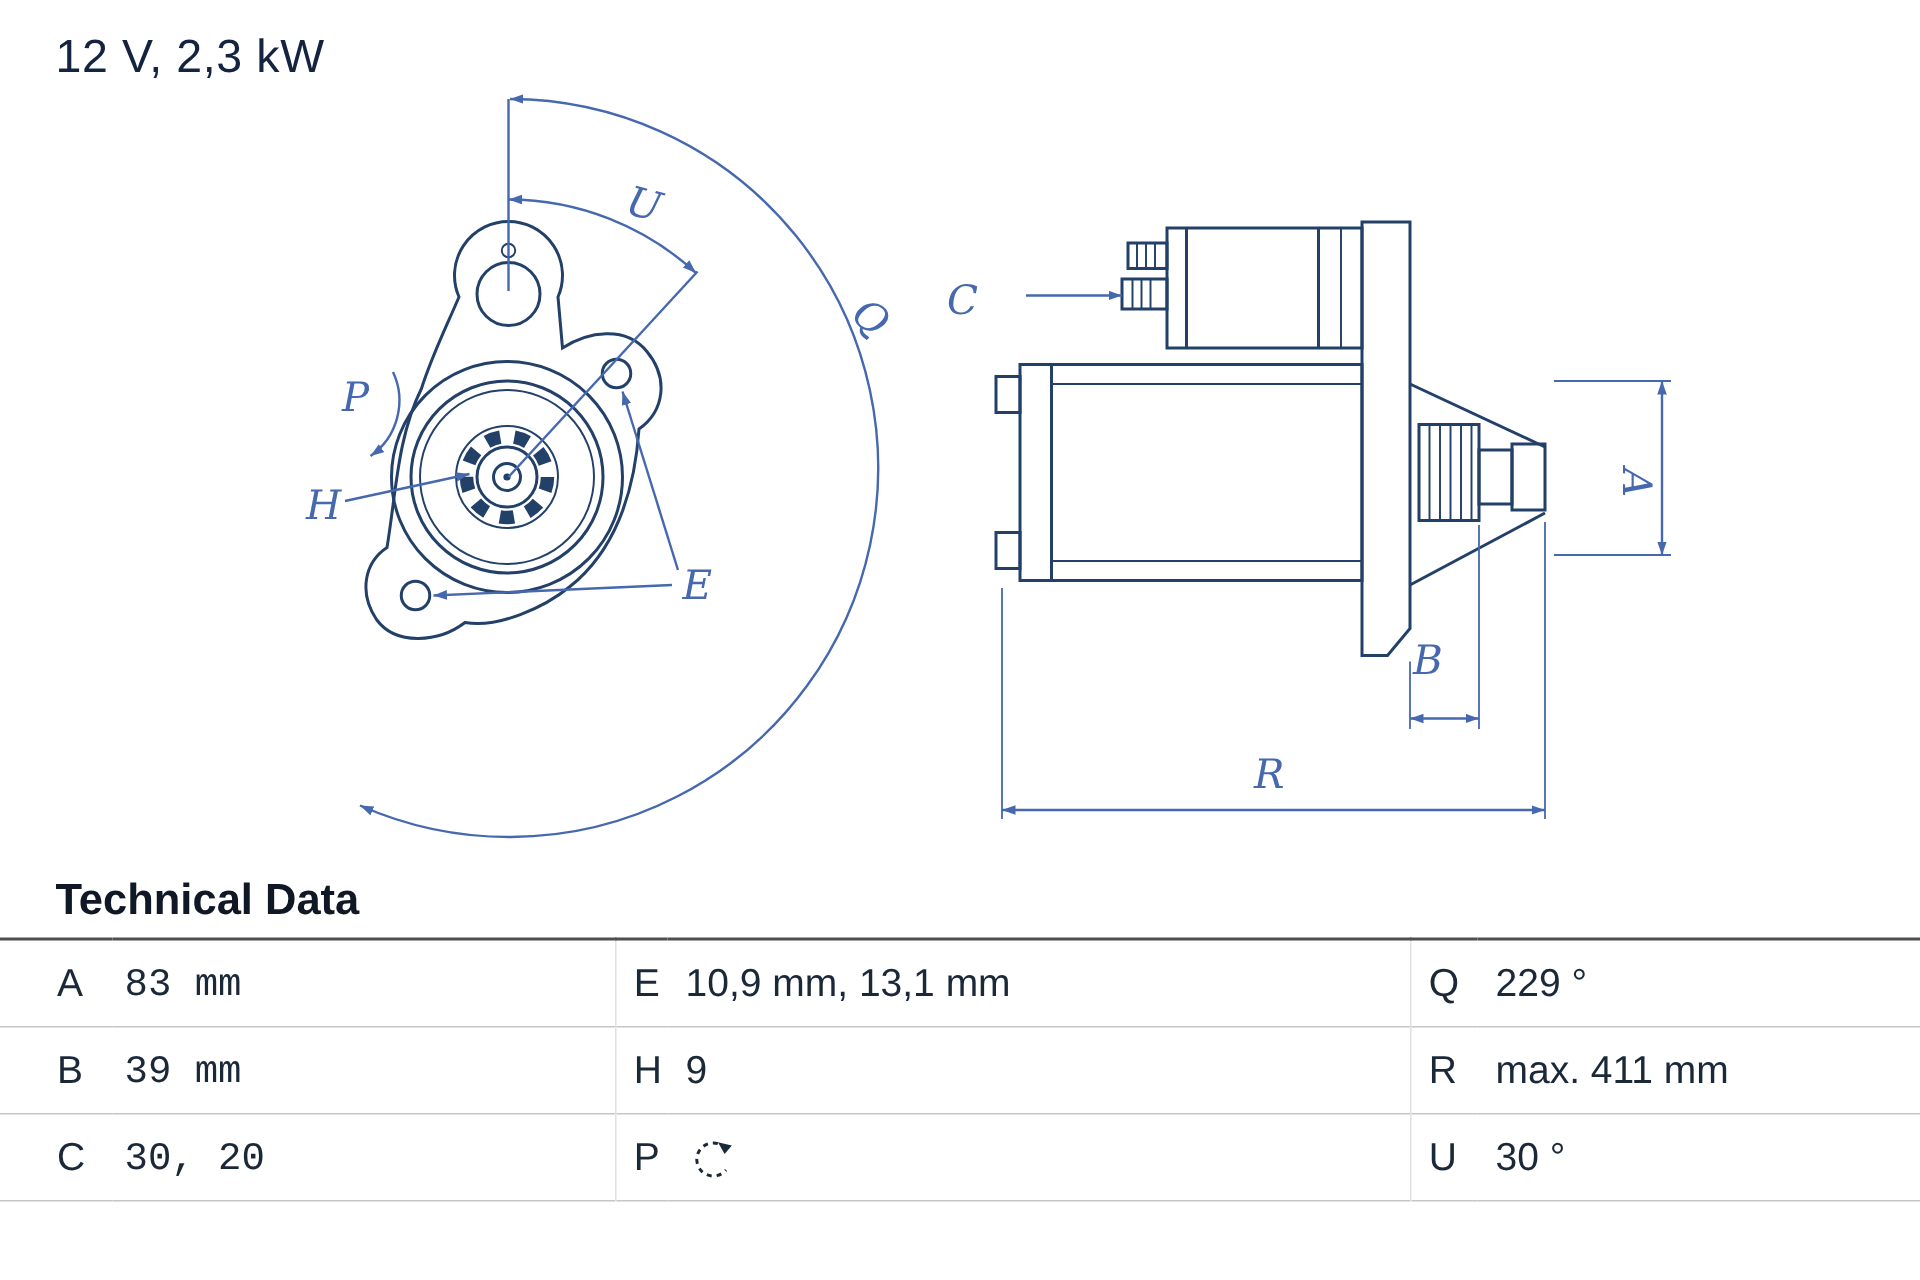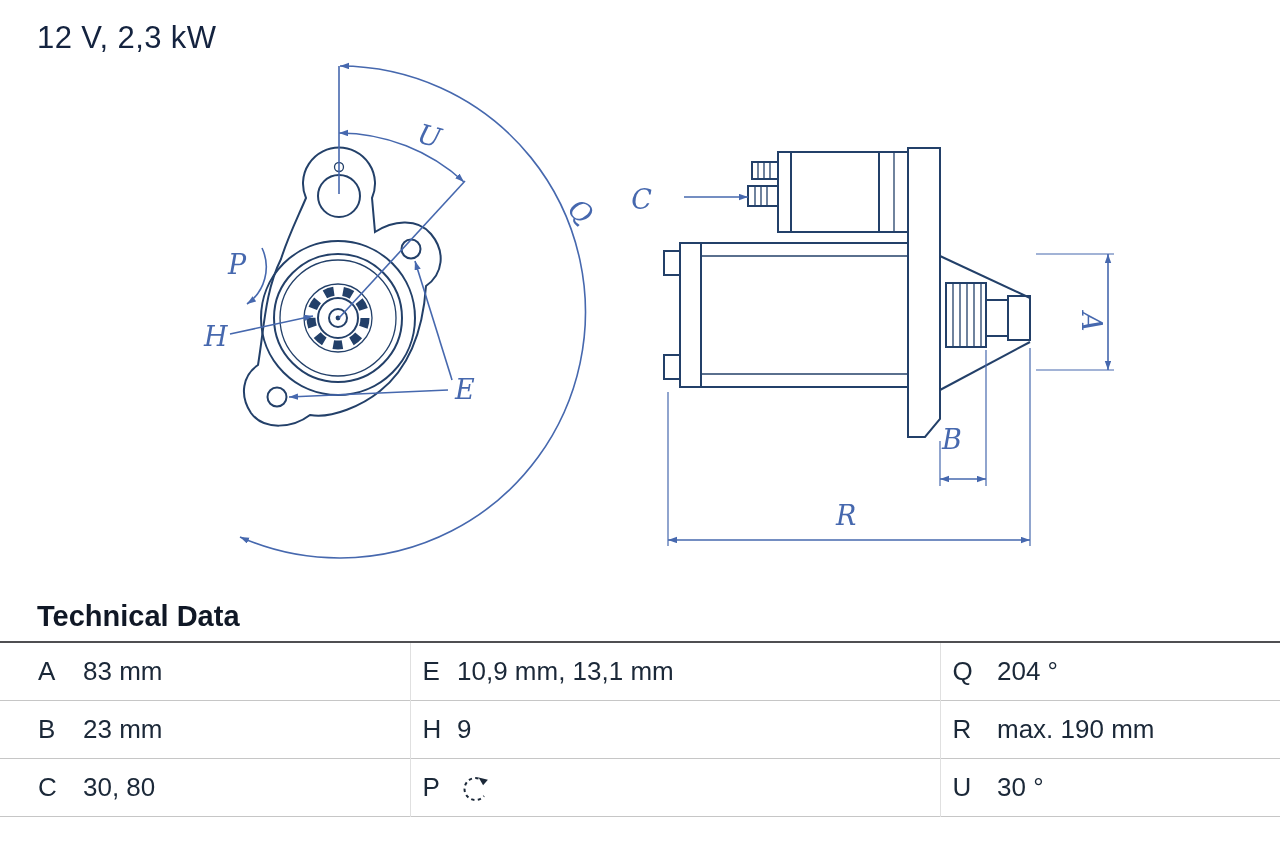--- a/index.html
+++ b/index.html
@@ -12,29 +12,29 @@
   .drawing { position:absolute; left:0; top:0; }
 
   
   .dk { stroke:#234069; fill:none; stroke-width:2; }
   .dk-thin { stroke:#234069; fill:none; stroke-width:1.3; }
   .dim { stroke:#4668ae; fill:none; stroke-width:1.6; }
   .ext { stroke:#4668ae; fill:none; stroke-width:1.2; }
   .dim-label { font:italic 27px "DejaVu Serif", serif; fill:#4668ae; }
 
   .data-section { position:absolute; left:0; top:584px; width:1280px; }
-  .data-heading { margin:16px 0 8px 37px; font-size:29px; font-weight:700; color:#101826; }
+  .data-heading { margin:0 0 8px 37px; font-size:29px; font-weight:700; color:#101826; }
 
   table.tech { width:1280px; border-collapse:collapse; table-layout:fixed;
                border-top:2px solid #4f4f52; border-bottom:1px solid #c6c6c6; }
   table.tech td { height:55px; font-size:26px; color:#1b2838; vertical-align:middle;
                   border-top:1px solid #c6c6c6; overflow:hidden; white-space:nowrap; }
   table.tech tr:first-child td { border-top:none; }
   td.k1 { padding-left:38px; }
-  td.v1 { padding-left:8px; }
+  td.v1 { padding-left:8px;font-family:Liberation Mono, monospace; }
   td.k2 { padding-left:12px; border-left:1px solid #e0e0e0; }
   td.v2 { padding-left:12px; }
   td.k3 { padding-left:12px; border-left:1px solid #e0e0e0; }
   td.v3 { padding-left:12px; }
   .rot-icon { display:block; margin-top:2px; }
 </style>
 </head>
 <body>
 
 <div class="stage">
@@ -162,33 +162,33 @@
         <col style="width:45px">
           <col style="width:295px">
       </colgroup>
       <tbody>
         <tr>
           <td class="k1">A</td>
           <td class="v1">83 mm</td>
           <td class="k2">E</td>
           <td class="v2">10,9 mm, 13,1 mm</td>
           <td class="k3">Q</td>
-          <td class="v3">204 °</td>
+          <td class="v3">229 °</td>
         </tr>
         <tr>
           <td class="k1">B</td>
-          <td class="v1">23 mm</td>
+          <td class="v1">39 mm</td>
           <td class="k2">H</td>
           <td class="v2">9</td>
           <td class="k3">R</td>
-          <td class="v3">max. 190 mm</td>
+          <td class="v3">max. 411 mm</td>
         </tr>
         <tr>
           <td class="k1">C</td>
-          <td class="v1">30, 80</td>
+          <td class="v1">30, 20</td>
           <td class="k2">P</td>
           <td class="v2">
             <svg class="rot-icon" width="36" height="32" viewBox="0 0 36 32">
               <path d="M 27 9 A 11 11 0 1 0 27 23" fill="none" stroke="#1b2838" stroke-width="2" stroke-dasharray="3.3 3.3"></path>
               <polygon points="21.6,4.5 30.9,6.7 26.1,12.3" fill="#1b2838"></polygon>
             </svg>
           </td>
           <td class="k3">U</td>
           <td class="v3">30 °</td>
         </tr>

